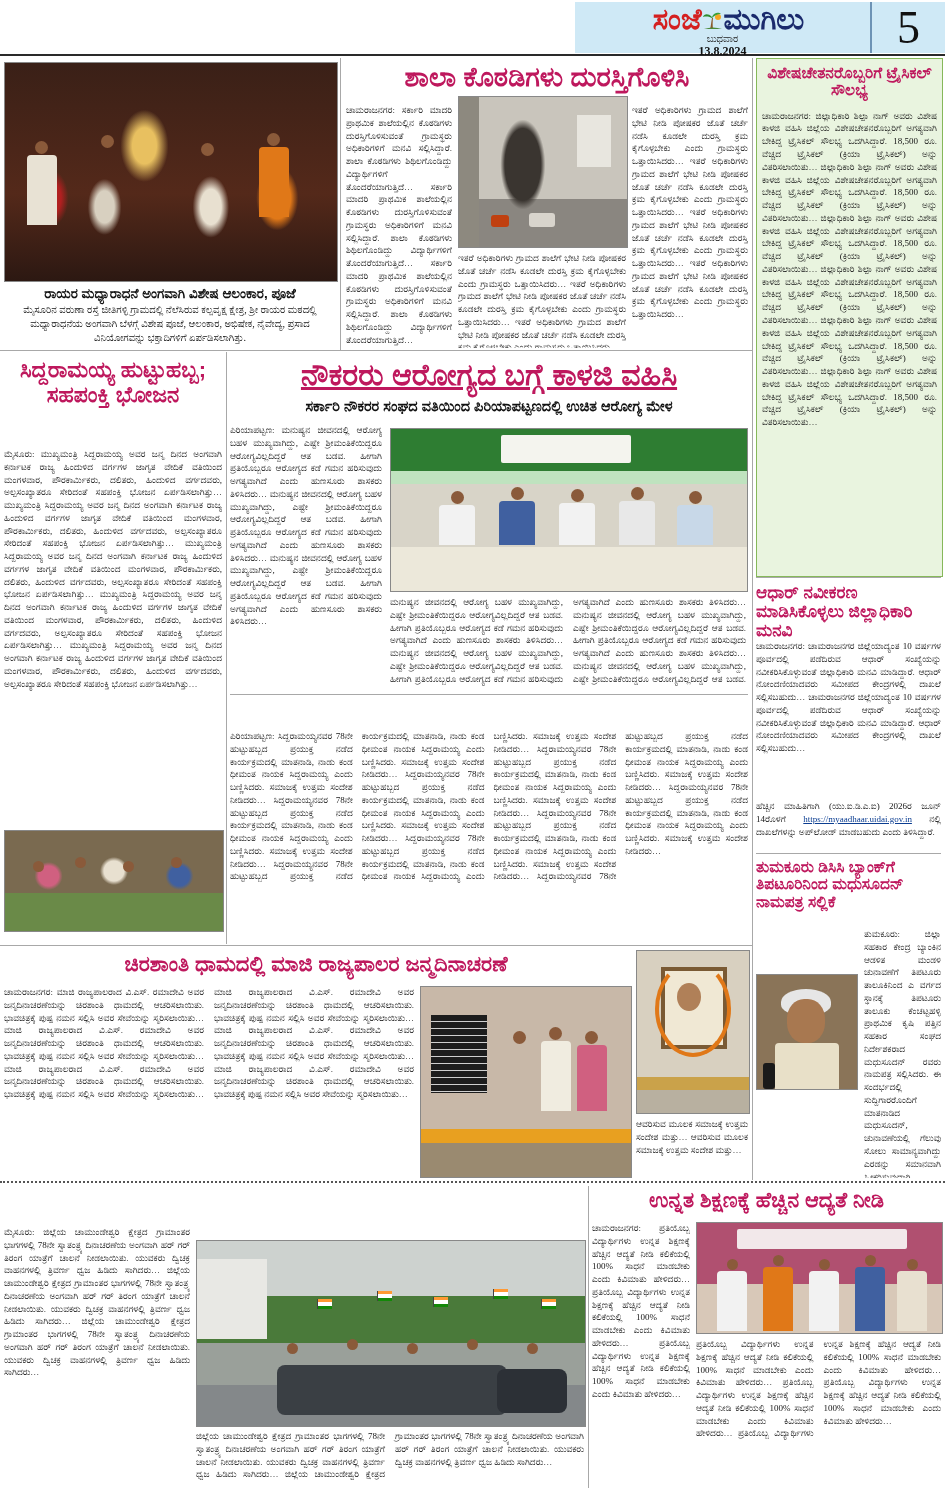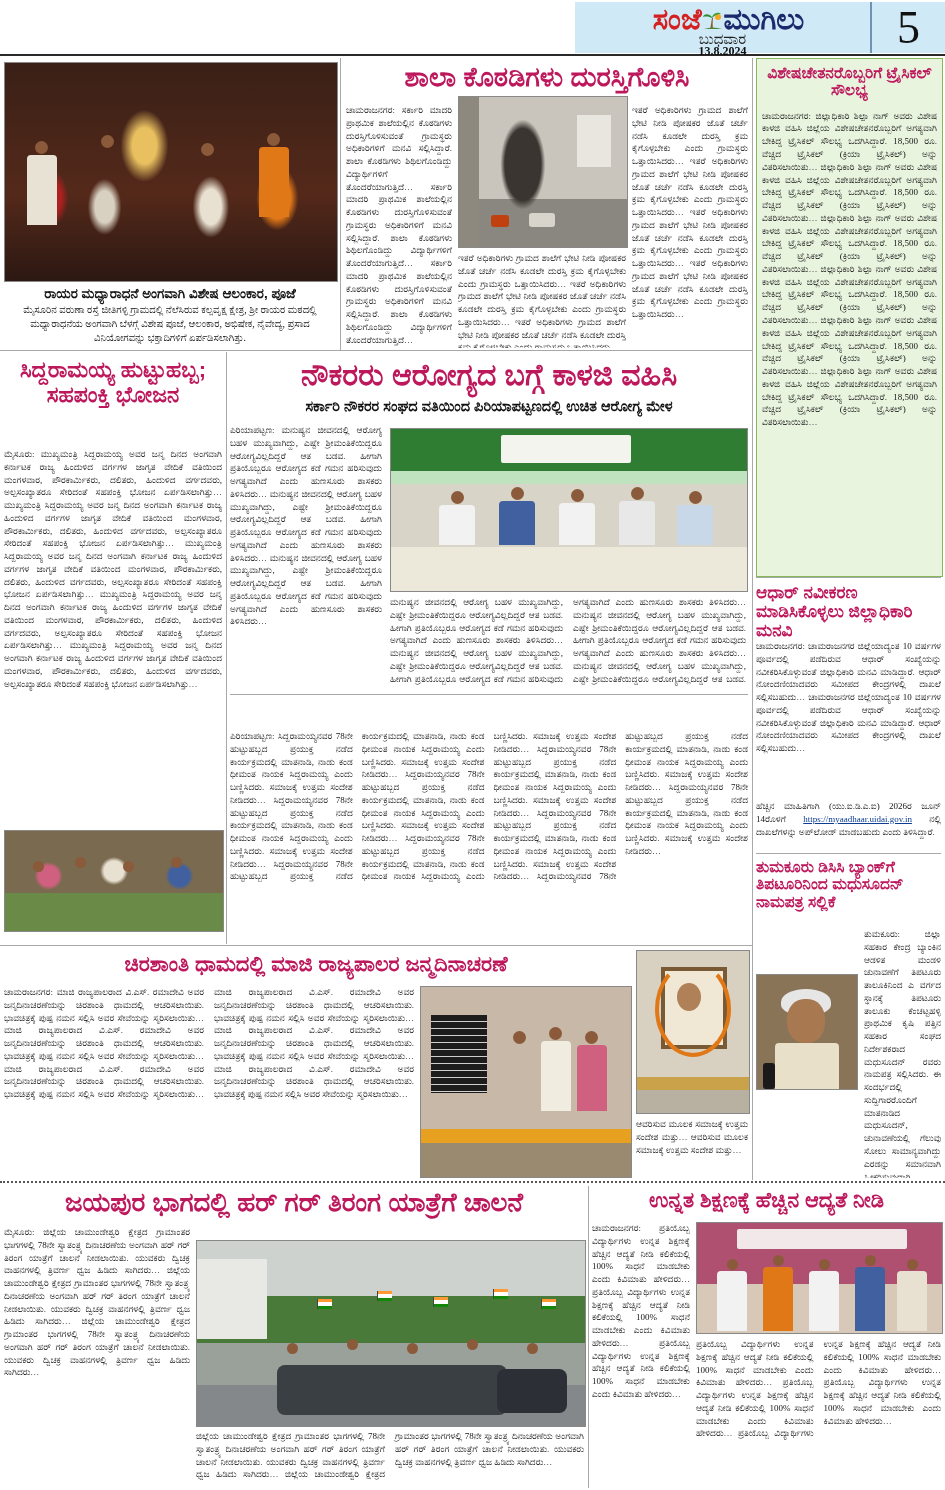--- a/index.html
+++ b/index.html
@@ -4,21 +4,21 @@
 <style>
   html,body{margin:0;padding:0;background:#ffffff;}
   .page{position:relative;width:945px;height:1490px;background:#fff;overflow:hidden;
         font-family:"Liberation Serif",serif;color:#111;}
   .abs{position:absolute;}
   
   .mast-box{position:absolute;left:575px;top:2px;width:295px;height:51px;background:#cfe9f6;text-align:center;}
   .mast-title{font-family:"Liberation Sans",sans-serif;font-weight:bold;font-size:29px;line-height:30px;margin-top:2px;padding-left:12px;}
   .mast-red{color:#d42020;}
   .mast-blue{color:#1a2a6c;}
-  .mast-day{font-size:15px;line-height:10px;color:#222;}
+  .mast-day{font-size:10px;line-height:10px;color:#222;}
   .mast-date{font-size:12px;font-weight:bold;color:#111;}
   .mast-num{position:absolute;left:870px;top:2px;width:73px;height:51px;background:#cfe9f6;
             border-left:2px solid #6d93b5;text-align:center;font-size:46px;line-height:51px;
             font-family:"Liberation Serif",serif;color:#111;}
   .mast-rule{position:absolute;left:0;top:54px;width:945px;height:2px;background:#2a2a2a;}
   
   .vrule{position:absolute;width:1px;background:#a8a8a8;}
   .hrule{position:absolute;height:1px;background:#a8a8a8;}
   .dotrule{position:absolute;height:0;border-top:2px dotted #555;}
   
@@ -142,21 +142,21 @@
     <span class="dl">ಮೈಸೂರು:</span>
     <span>ಮುಖ್ಯಮಂತ್ರಿ ಸಿದ್ದರಾಮಯ್ಯ ಅವರ ಜನ್ಮ ದಿನದ ಅಂಗವಾಗಿ ಕರ್ನಾಟಕ ರಾಜ್ಯ ಹಿಂದುಳಿದ ವರ್ಗಗಳ ಜಾಗೃತ ವೇದಿಕೆ ವತಿಯಿಂದ ಮಂಗಳವಾರ, ಪೌರಕಾರ್ಮಿಕರು, ದಲಿತರು, ಹಿಂದುಳಿದ ವರ್ಗದವರು, ಅಲ್ಪಸಂಖ್ಯಾತರೂ ಸೇರಿದಂತೆ ಸಹಪಂಕ್ತಿ ಭೋಜನ ಏರ್ಪಡಿಸಲಾಗಿತ್ತು… ಮುಖ್ಯಮಂತ್ರಿ ಸಿದ್ದರಾಮಯ್ಯ ಅವರ ಜನ್ಮ ದಿನದ ಅಂಗವಾಗಿ ಕರ್ನಾಟಕ ರಾಜ್ಯ ಹಿಂದುಳಿದ ವರ್ಗಗಳ ಜಾಗೃತ ವೇದಿಕೆ ವತಿಯಿಂದ ಮಂಗಳವಾರ, ಪೌರಕಾರ್ಮಿಕರು, ದಲಿತರು, ಹಿಂದುಳಿದ ವರ್ಗದವರು, ಅಲ್ಪಸಂಖ್ಯಾತರೂ ಸೇರಿದಂತೆ ಸಹಪಂಕ್ತಿ ಭೋಜನ ಏರ್ಪಡಿಸಲಾಗಿತ್ತು… ಮುಖ್ಯಮಂತ್ರಿ ಸಿದ್ದರಾಮಯ್ಯ ಅವರ ಜನ್ಮ ದಿನದ ಅಂಗವಾಗಿ ಕರ್ನಾಟಕ ರಾಜ್ಯ ಹಿಂದುಳಿದ ವರ್ಗಗಳ ಜಾಗೃತ ವೇದಿಕೆ ವತಿಯಿಂದ ಮಂಗಳವಾರ, ಪೌರಕಾರ್ಮಿಕರು, ದಲಿತರು, ಹಿಂದುಳಿದ ವರ್ಗದವರು, ಅಲ್ಪಸಂಖ್ಯಾತರೂ ಸೇರಿದಂತೆ ಸಹಪಂಕ್ತಿ ಭೋಜನ ಏರ್ಪಡಿಸಲಾಗಿತ್ತು… ಮುಖ್ಯಮಂತ್ರಿ ಸಿದ್ದರಾಮಯ್ಯ ಅವರ ಜನ್ಮ ದಿನದ ಅಂಗವಾಗಿ ಕರ್ನಾಟಕ ರಾಜ್ಯ ಹಿಂದುಳಿದ ವರ್ಗಗಳ ಜಾಗೃತ ವೇದಿಕೆ ವತಿಯಿಂದ ಮಂಗಳವಾರ, ಪೌರಕಾರ್ಮಿಕರು, ದಲಿತರು, ಹಿಂದುಳಿದ ವರ್ಗದವರು, ಅಲ್ಪಸಂಖ್ಯಾತರೂ ಸೇರಿದಂತೆ ಸಹಪಂಕ್ತಿ ಭೋಜನ ಏರ್ಪಡಿಸಲಾಗಿತ್ತು… ಮುಖ್ಯಮಂತ್ರಿ ಸಿದ್ದರಾಮಯ್ಯ ಅವರ ಜನ್ಮ ದಿನದ ಅಂಗವಾಗಿ ಕರ್ನಾಟಕ ರಾಜ್ಯ ಹಿಂದುಳಿದ ವರ್ಗಗಳ ಜಾಗೃತ ವೇದಿಕೆ ವತಿಯಿಂದ ಮಂಗಳವಾರ, ಪೌರಕಾರ್ಮಿಕರು, ದಲಿತರು, ಹಿಂದುಳಿದ ವರ್ಗದವರು, ಅಲ್ಪಸಂಖ್ಯಾತರೂ ಸೇರಿದಂತೆ ಸಹಪಂಕ್ತಿ ಭೋಜನ ಏರ್ಪಡಿಸಲಾಗಿತ್ತು…</span>
   </div>
   <div class="photo ph-bhojana" style="left:4px;top:830px;width:218px;height:100px;">
     <div class="head" style="left:28px;top:30px;width:11px;height:11px;"></div>
     <div class="head" style="left:70px;top:26px;width:11px;height:11px;"></div>
     <div class="head" style="left:118px;top:30px;width:11px;height:11px;"></div>
     <div class="head" style="left:166px;top:26px;width:11px;height:11px;"></div>
   </div>
 
-  <div class="abs hl" style="left:230px;top:358px;width:518px;font-size:30px;">ನೌಕರರು ಆರೋಗ್ಯದ ಬಗ್ಗೆ ಕಾಳಜಿ ವಹಿಸಿ</div>
+  <div class="abs hl" style="left:230px;top:358px;width:518px;font-size:30px;text-decoration:underline;">ನೌಕರರು ಆರೋಗ್ಯದ ಬಗ್ಗೆ ಕಾಳಜಿ ವಹಿಸಿ</div>
   <div class="abs subhl" style="left:230px;top:398px;width:518px;font-size:14.5px;">ಸರ್ಕಾರಿ ನೌಕರರ ಸಂಘದ ವತಿಯಿಂದ ಪಿರಿಯಾಪಟ್ಟಣದಲ್ಲಿ ಉಚಿತ ಆರೋಗ್ಯ ಮೇಳ</div>
   <div class="abs body" style="left:230px;top:424px;width:152px;height:266px;">
     <span class="dl">ಪಿರಿಯಾಪಟ್ಟಣ:</span>
     <span>ಮನುಷ್ಯನ ಜೀವನದಲ್ಲಿ ಆರೋಗ್ಯ ಬಹಳ ಮುಖ್ಯವಾಗಿದ್ದು, ಎಷ್ಟೇ ಶ್ರೀಮಂತಿಕೆಯಿದ್ದರೂ ಆರೋಗ್ಯವಿಲ್ಲದಿದ್ದರೆ ಆತ ಬಡವ. ಹೀಗಾಗಿ ಪ್ರತಿಯೊಬ್ಬರೂ ಆರೋಗ್ಯದ ಕಡೆ ಗಮನ ಹರಿಸುವುದು ಅಗತ್ಯವಾಗಿದೆ ಎಂದು ಹುಣಸೂರು ಶಾಸಕರು ತಿಳಿಸಿದರು… ಮನುಷ್ಯನ ಜೀವನದಲ್ಲಿ ಆರೋಗ್ಯ ಬಹಳ ಮುಖ್ಯವಾಗಿದ್ದು, ಎಷ್ಟೇ ಶ್ರೀಮಂತಿಕೆಯಿದ್ದರೂ ಆರೋಗ್ಯವಿಲ್ಲದಿದ್ದರೆ ಆತ ಬಡವ. ಹೀಗಾಗಿ ಪ್ರತಿಯೊಬ್ಬರೂ ಆರೋಗ್ಯದ ಕಡೆ ಗಮನ ಹರಿಸುವುದು ಅಗತ್ಯವಾಗಿದೆ ಎಂದು ಹುಣಸೂರು ಶಾಸಕರು ತಿಳಿಸಿದರು… ಮನುಷ್ಯನ ಜೀವನದಲ್ಲಿ ಆರೋಗ್ಯ ಬಹಳ ಮುಖ್ಯವಾಗಿದ್ದು, ಎಷ್ಟೇ ಶ್ರೀಮಂತಿಕೆಯಿದ್ದರೂ ಆರೋಗ್ಯವಿಲ್ಲದಿದ್ದರೆ ಆತ ಬಡವ. ಹೀಗಾಗಿ ಪ್ರತಿಯೊಬ್ಬರೂ ಆರೋಗ್ಯದ ಕಡೆ ಗಮನ ಹರಿಸುವುದು ಅಗತ್ಯವಾಗಿದೆ ಎಂದು ಹುಣಸೂರು ಶಾಸಕರು ತಿಳಿಸಿದರು…</span>
   </div>
   <div class="photo ph-health" style="left:390px;top:428px;width:356px;height:162px;">
     <div style="position:absolute;left:110px;top:6px;width:130px;height:28px;background:#f4f4ee;border-radius:2px;"></div>
     <div class="head" style="left:60px;top:62px;width:13px;height:13px;"></div>
     <div class="head" style="left:120px;top:58px;width:13px;height:13px;"></div>
     <div class="head" style="left:180px;top:60px;width:13px;height:13px;"></div>
@@ -218,21 +218,20 @@
   </div>
   <div class="photo ph-chira-portrait" style="left:636px;top:950px;width:112px;height:162px;">
     <div class="frame" style="left:24px;top:16px;width:58px;height:74px;"></div>
     <div class="head" style="left:40px;top:32px;width:24px;height:28px;background:#b08058;"></div>
     <div class="garland" style="left:18px;top:10px;width:68px;height:88px;"></div>
   </div>
   <div class="abs body" style="left:636px;top:1118px;width:112px;height:60px;">
     <span>ಆವರಿಸುವ ಮೂಲಕ ಸಮಾಜಕ್ಕೆ ಉತ್ತಮ ಸಂದೇಶ ಮತ್ತು… ಆವರಿಸುವ ಮೂಲಕ ಸಮಾಜಕ್ಕೆ ಉತ್ತಮ ಸಂದೇಶ ಮತ್ತು…</span>
   </div>
 
-  <div class="abs hl" style="left:4px;top:1188px;width:580px;font-size:26px;">ಜಯಪುರ ಭಾಗದಲ್ಲಿ ಹರ್ ಗರ್ ತಿರಂಗ ಯಾತ್ರೆಗೆ ಚಾಲನೆ</div>
   <div class="abs body" style="left:4px;top:1226px;width:186px;height:260px;">
     <span class="dl">ಮೈಸೂರು:</span>
     <span>ಜಿಲ್ಲೆಯ ಚಾಮುಂಡೇಶ್ವರಿ ಕ್ಷೇತ್ರದ ಗ್ರಾಮಾಂತರ ಭಾಗಗಳಲ್ಲಿ 78ನೇ ಸ್ವಾತಂತ್ರ್ಯ ದಿನಾಚರಣೆಯ ಅಂಗವಾಗಿ ಹರ್ ಗರ್ ತಿರಂಗ ಯಾತ್ರೆಗೆ ಚಾಲನೆ ನೀಡಲಾಯಿತು. ಯುವಕರು ದ್ವಿಚಕ್ರ ವಾಹನಗಳಲ್ಲಿ ತ್ರಿವರ್ಣ ಧ್ವಜ ಹಿಡಿದು ಸಾಗಿದರು… ಜಿಲ್ಲೆಯ ಚಾಮುಂಡೇಶ್ವರಿ ಕ್ಷೇತ್ರದ ಗ್ರಾಮಾಂತರ ಭಾಗಗಳಲ್ಲಿ 78ನೇ ಸ್ವಾತಂತ್ರ್ಯ ದಿನಾಚರಣೆಯ ಅಂಗವಾಗಿ ಹರ್ ಗರ್ ತಿರಂಗ ಯಾತ್ರೆಗೆ ಚಾಲನೆ ನೀಡಲಾಯಿತು. ಯುವಕರು ದ್ವಿಚಕ್ರ ವಾಹನಗಳಲ್ಲಿ ತ್ರಿವರ್ಣ ಧ್ವಜ ಹಿಡಿದು ಸಾಗಿದರು… ಜಿಲ್ಲೆಯ ಚಾಮುಂಡೇಶ್ವರಿ ಕ್ಷೇತ್ರದ ಗ್ರಾಮಾಂತರ ಭಾಗಗಳಲ್ಲಿ 78ನೇ ಸ್ವಾತಂತ್ರ್ಯ ದಿನಾಚರಣೆಯ ಅಂಗವಾಗಿ ಹರ್ ಗರ್ ತಿರಂಗ ಯಾತ್ರೆಗೆ ಚಾಲನೆ ನೀಡಲಾಯಿತು. ಯುವಕರು ದ್ವಿಚಕ್ರ ವಾಹನಗಳಲ್ಲಿ ತ್ರಿವರ್ಣ ಧ್ವಜ ಹಿಡಿದು ಸಾಗಿದರು…</span>
   </div>
   <div class="photo ph-tiranga" style="left:196px;top:1240px;width:388px;height:185px;">
     <div style="position:absolute;left:0;top:18px;width:70px;height:80px;background:#e8e8e4;"></div>
     <div class="flag" style="left:120px;top:58px;"></div>
     <div class="flag" style="left:180px;top:50px;"></div>
     <div class="flag" style="left:236px;top:56px;"></div>
     <div class="flag" style="left:296px;top:48px;"></div>

